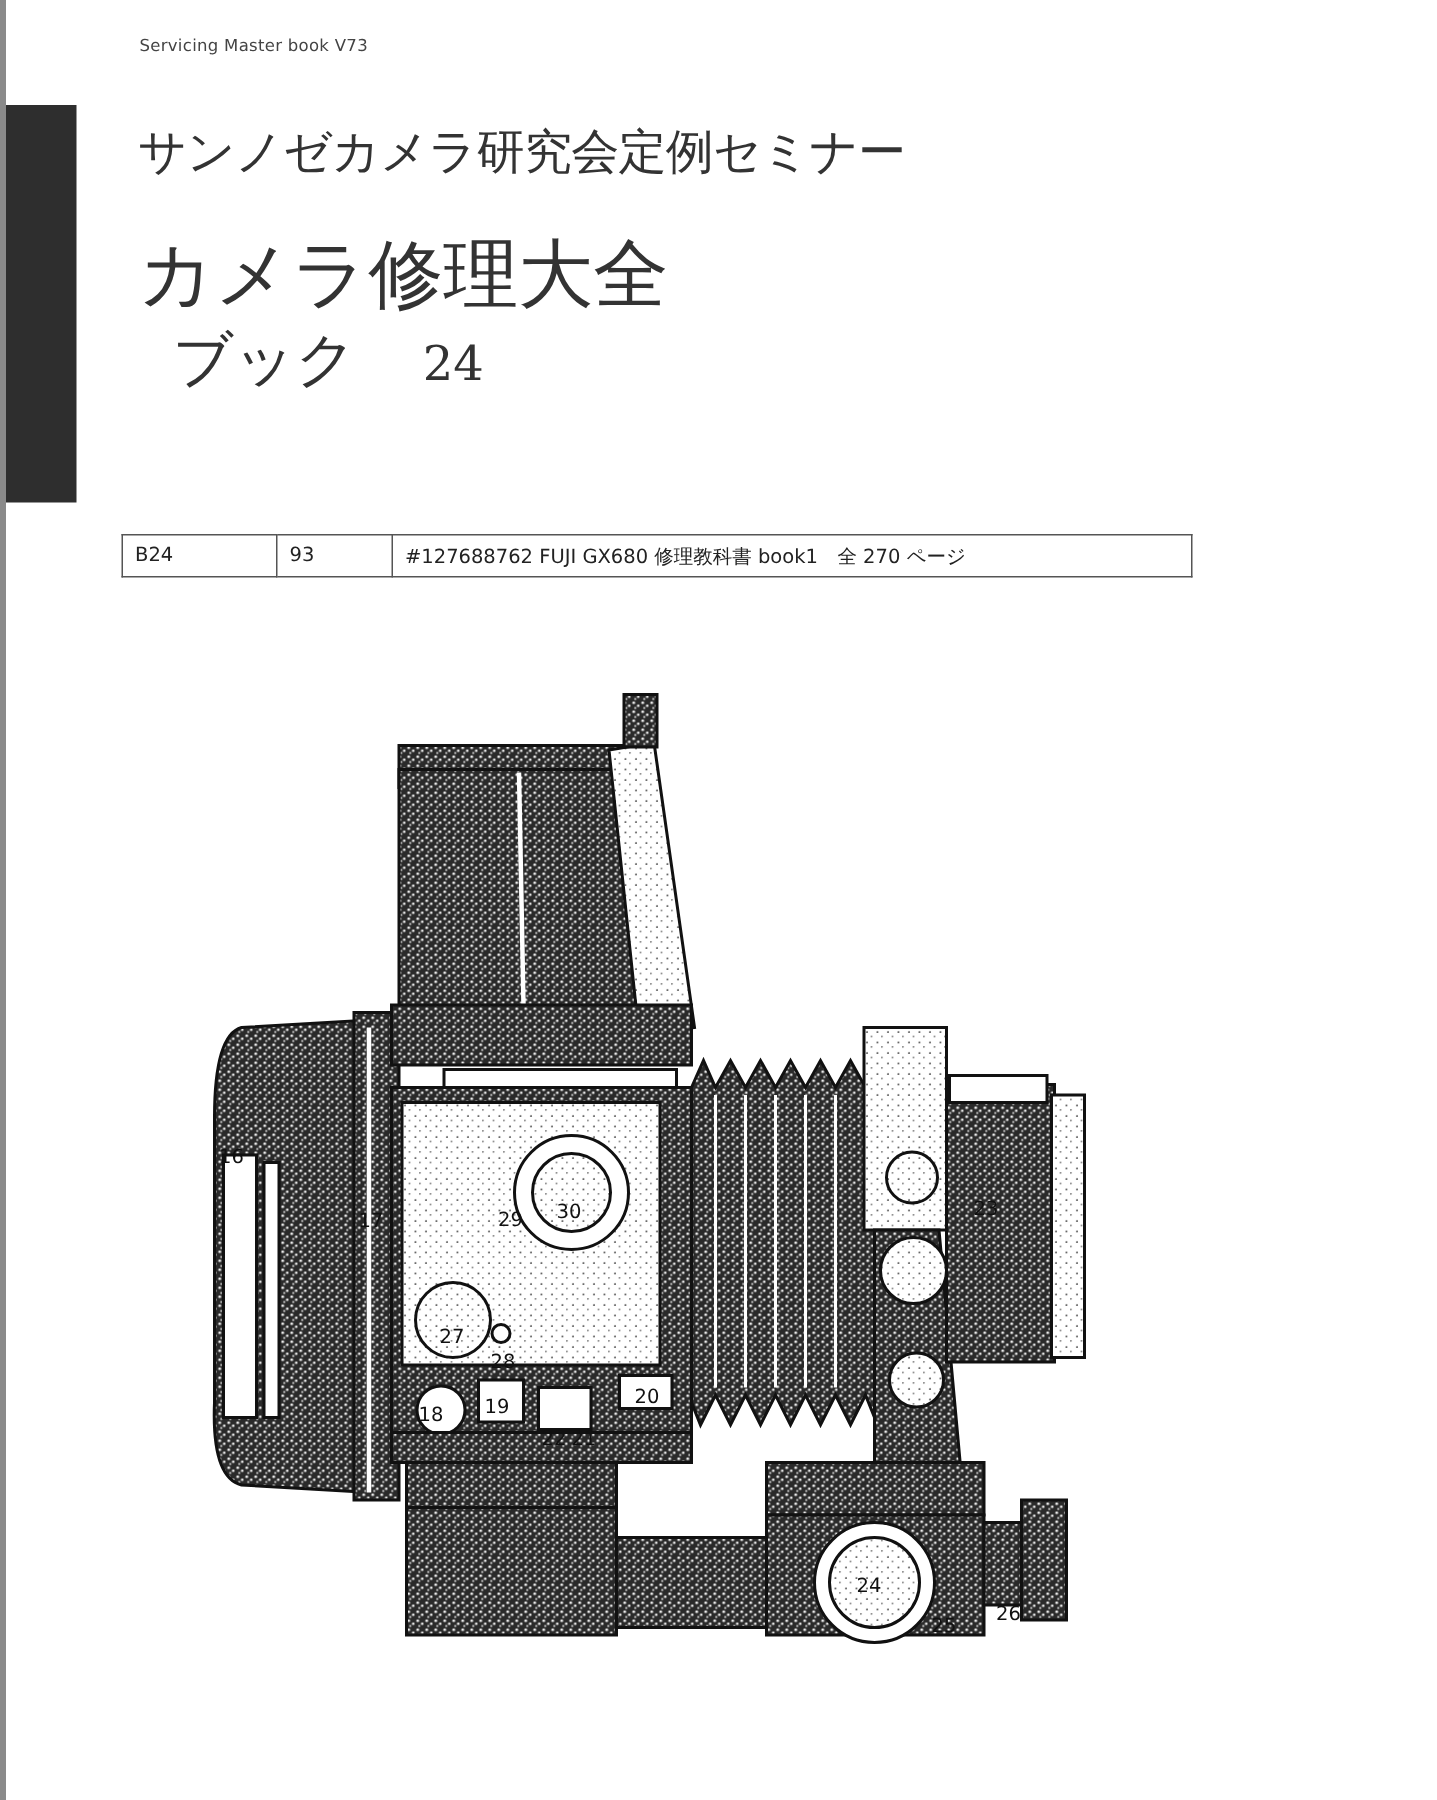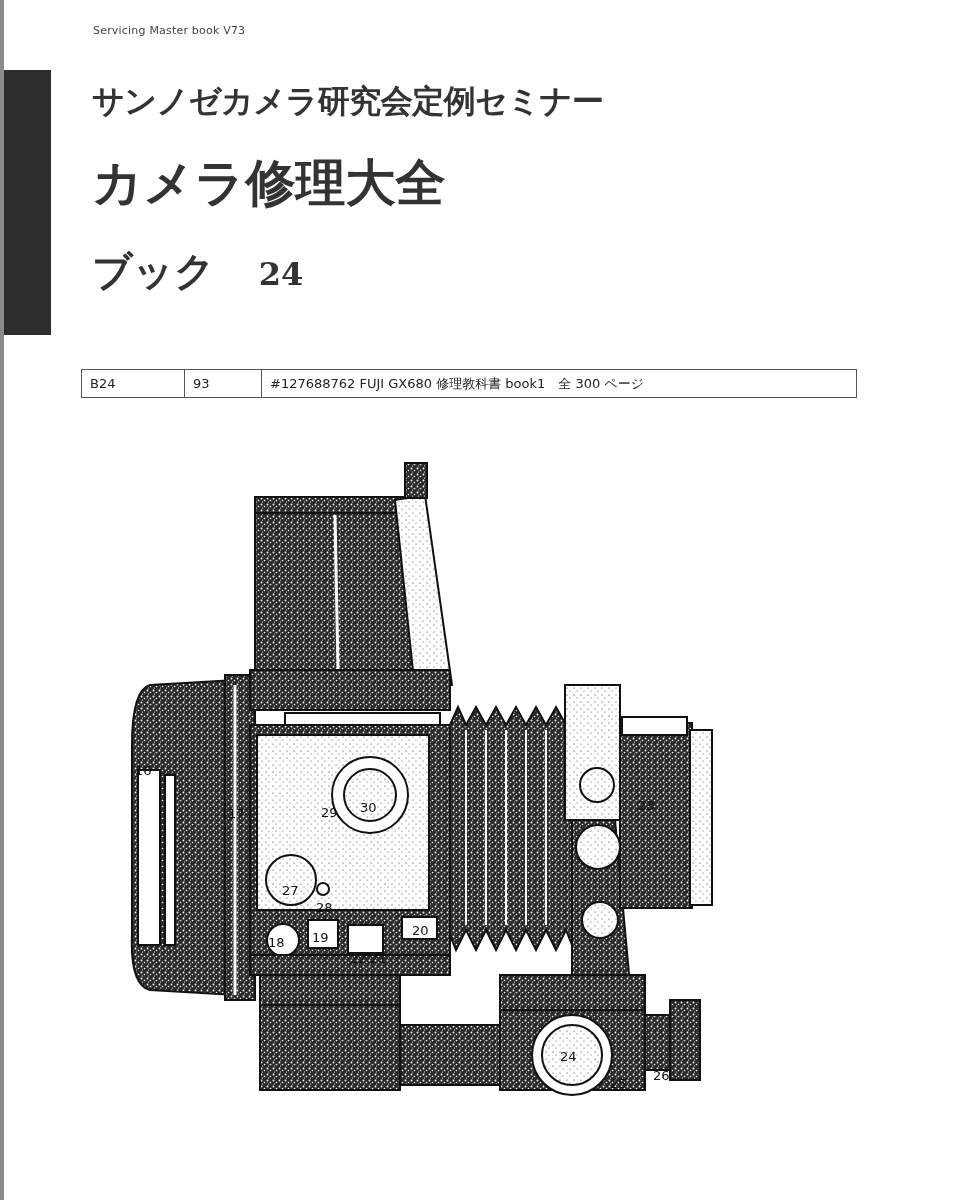--- a/index.html
+++ b/index.html
@@ -1,52 +1,52 @@
 <!DOCTYPE html>
 <html><head>
 <meta charset="utf-8">
 <style>
   html, body { margin: 0; padding: 0; background: #ffffff; }
   body { width: 958px; height: 1200px; position: relative; overflow: hidden;
          font-family: "DejaVu Sans", "Liberation Sans", sans-serif; color: #333333; }
   .page-edge { position: absolute; left: 0; top: 0; width: 4px; height: 1200px; background: #8a8a8a; }
   .side-tab { position: absolute; left: 4px; top: 70px; width: 47px; height: 265px; background: #2e2e2e; }
   .header-line { position: absolute; left: 93px; top: 24px; font-size: 11px; color: #444; letter-spacing: 0.2px; }
-  .title { position: absolute; left: 92px; font-weight: bold; color: #333333; white-space: nowrap; }
+  .title { position: absolute; left: 92px; font-weight: normal; color: #333333; white-space: nowrap; }
   .t1 { top: 80px; font-size: 32px; letter-spacing: -0.5px; }
   .t2 { top: 150px; font-size: 50px; letter-spacing: 0px; }
-  .t3 { top: 244px; font-size: 40px; }
+  .t3 { top: 212px; font-size: 40px; margin-left: 23px; }
   .t3 .num { font-family: "DejaVu Serif", "Liberation Serif", serif; font-size: 32px; margin-left: 44px; }
-  table.info { position: absolute; left: 81px; top: 369px; width: 776px; border-collapse: collapse;
+  table.info { position: absolute; left: 81px; top: 356px; width: 714px; border-collapse: collapse;
                font-size: 13px; color: #222; }
   table.info td { border: 1px solid #555; height: 27px; padding: 0 8px; }
   table.info td.c1 { width: 86px; }
   table.info td.c2 { width: 60px; }
-  .illustration { position: absolute; left: 110px; top: 455px; width: 625px; height: 670px; }
+  .illustration { position: absolute; left: 121px; top: 455px; width: 625px; height: 670px; }
 </style>
 </head>
 <body>
 
 <div class="page-edge"></div>
 <div class="side-tab"></div>
 
 <div class="header-line">Servicing Master book  V73</div>
 
 <div class="title t1">サンノゼカメラ研究会定例セミナー</div>
 <div class="title t2">カメラ修理大全</div>
 <div class="title t3">
   <span>ブック</span><span class="num">24</span>
 </div>
 
 <table class="info">
   <tbody>
       <tr>
     <td class="c1">B24</td>
     <td class="c2">93</td>
-    <td>#127688762 FUJI GX680 修理教科書 book1　全 300 ページ</td>
+    <td>#127688762 FUJI GX680 修理教科書 book1　全 270 ページ</td>
   </tr>
 </tbody>
   </table>
 
 <div class="illustration">
   <svg width="625" height="670" viewBox="0 0 625 670" xmlns="http://www.w3.org/2000/svg">
     <defs>
       <pattern id="grain" width="6" height="6" patternUnits="userSpaceOnUse">
         <rect width="6" height="6" fill="#2a2a2a"></rect>
         <circle cx="1.5" cy="1.5" r="0.9" fill="#ffffff"></circle>

